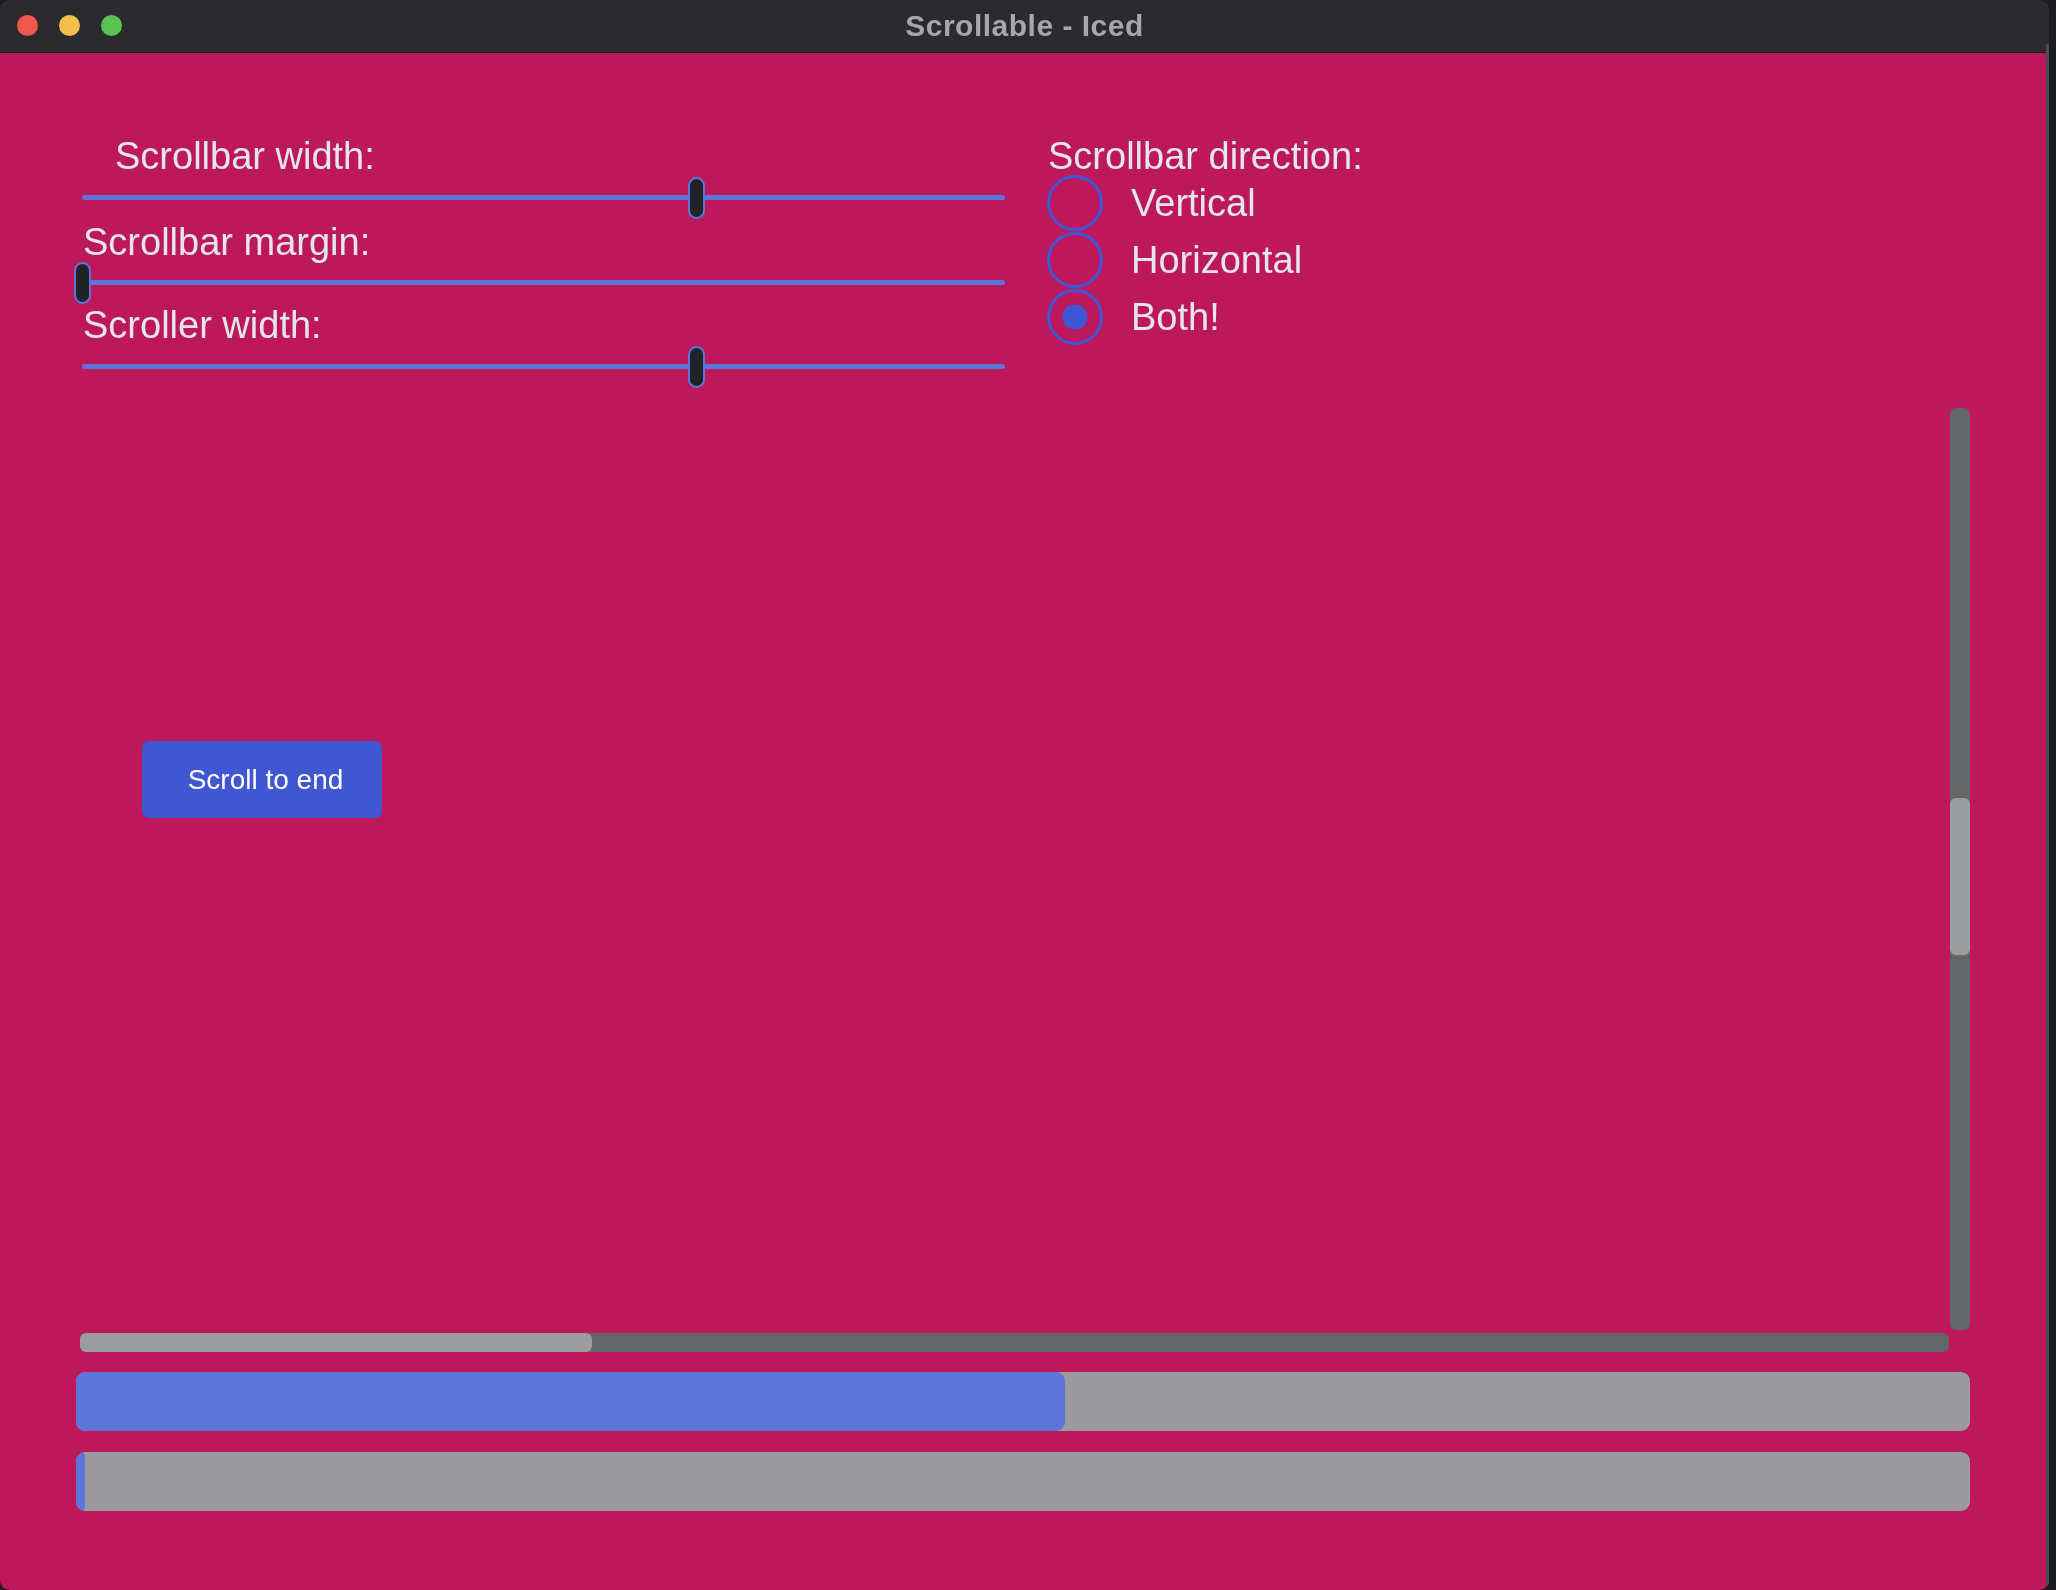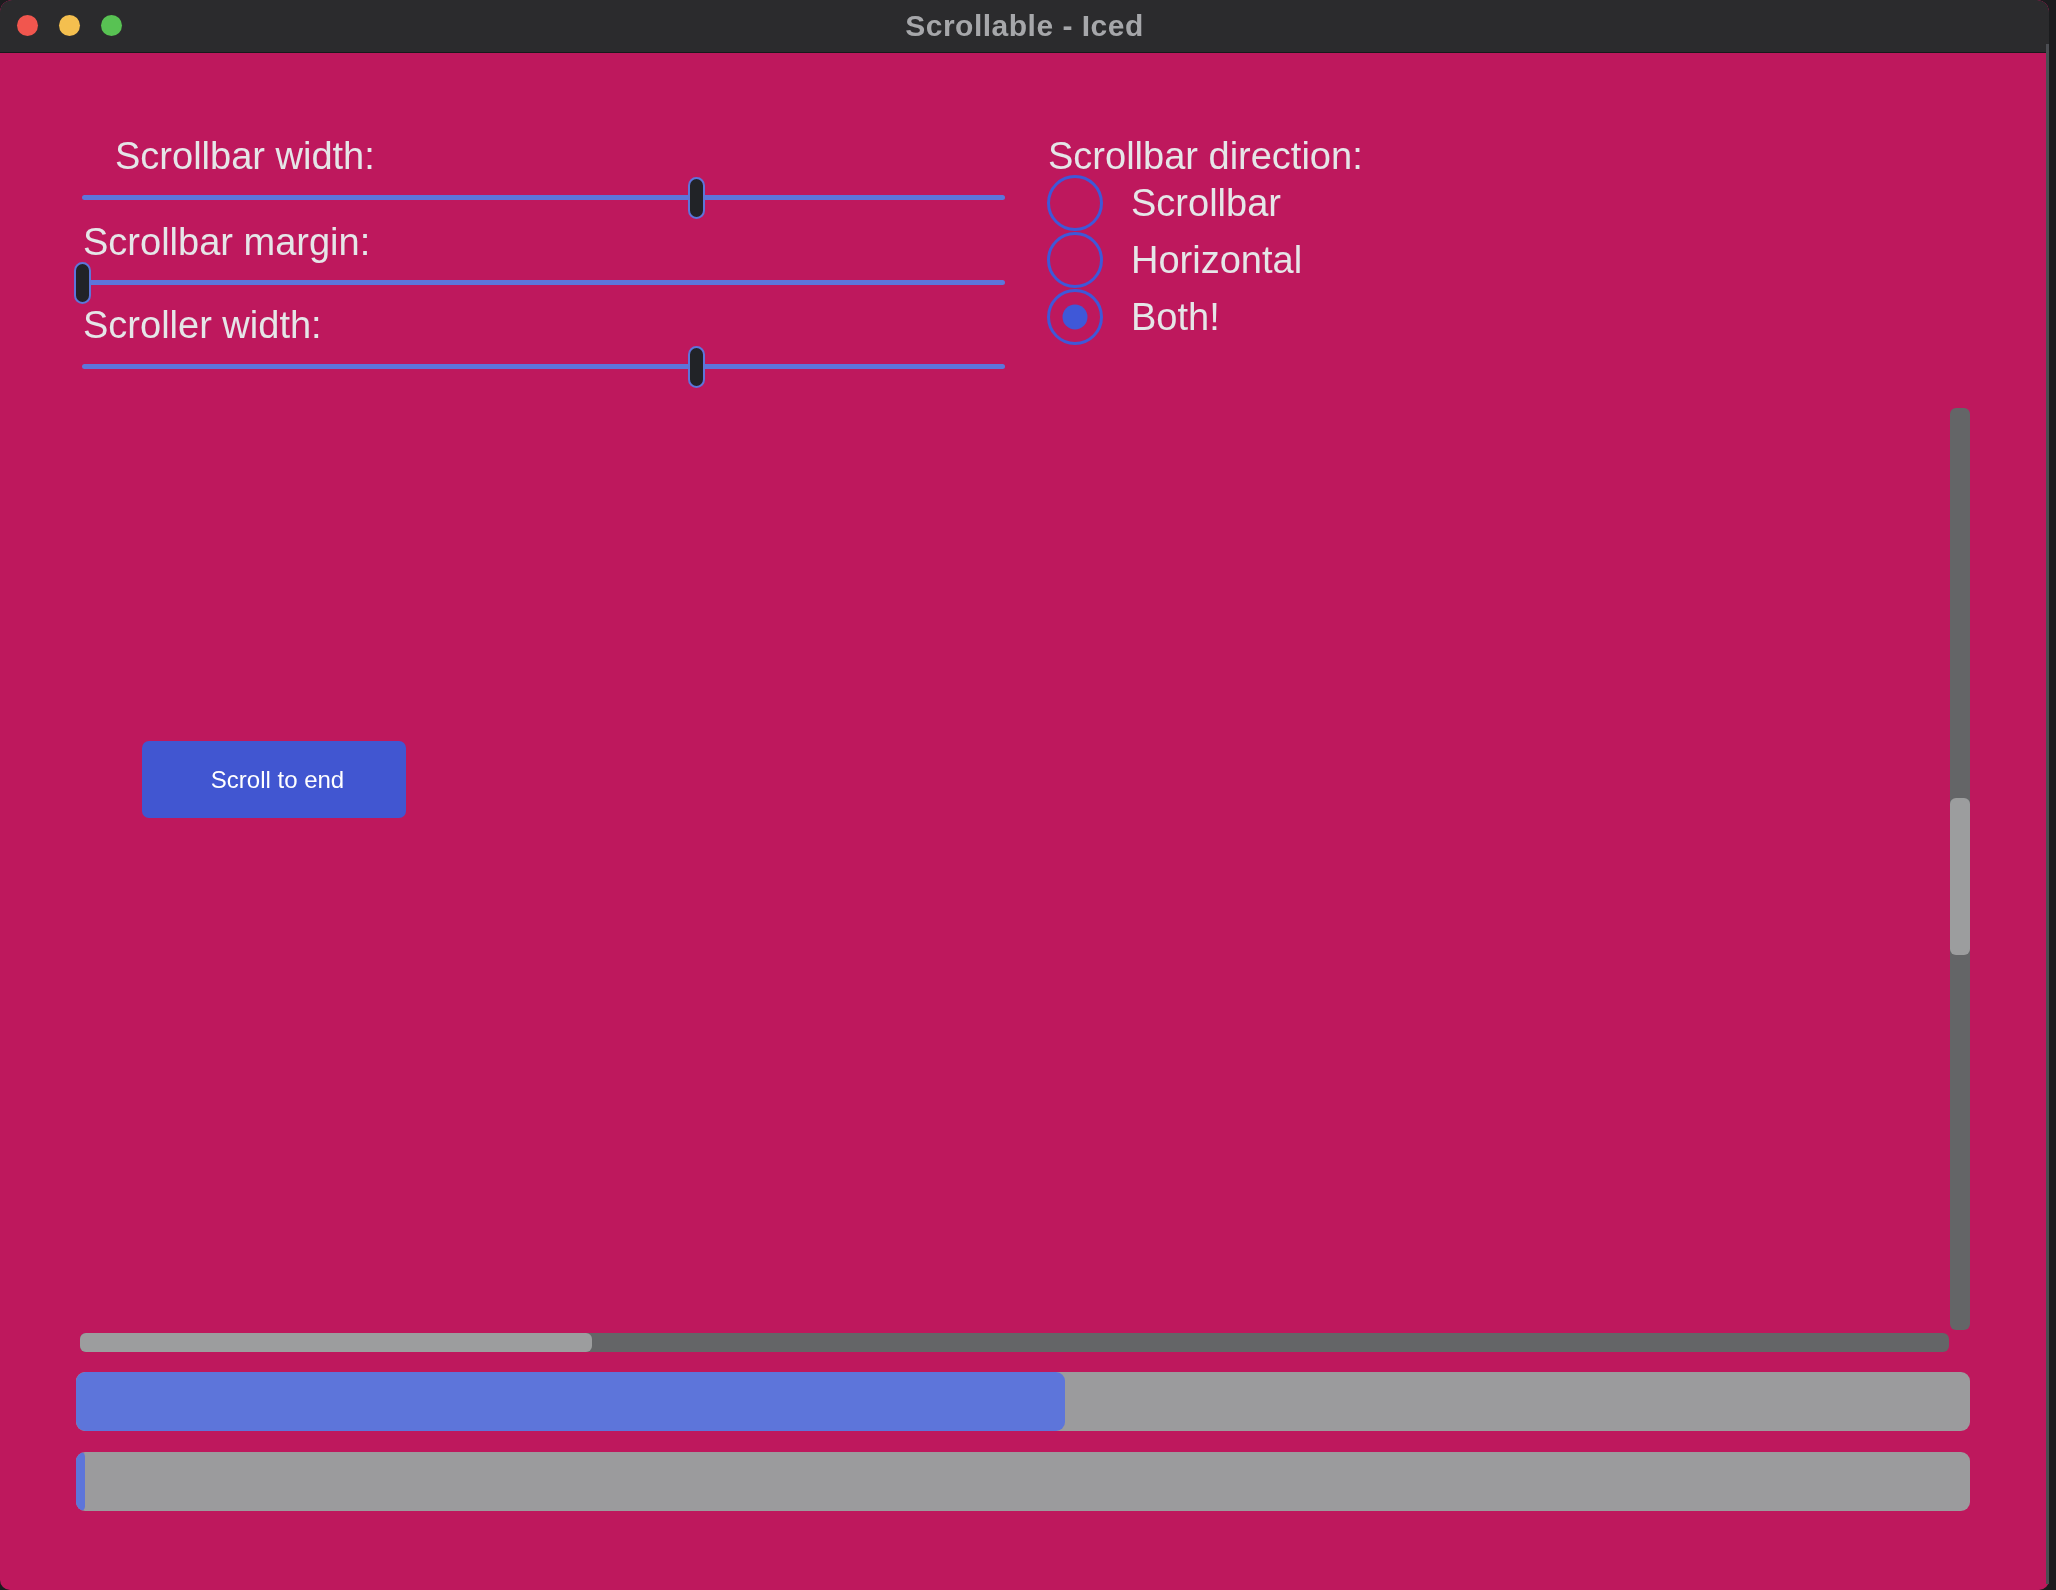--- a/index.html
+++ b/index.html
@@ -54,23 +54,23 @@
     border:3px solid var(--radio,#3f58d8);box-sizing:content-box;
     background:transparent;
   }
   .radio-dot{
     position:absolute;left:50%;top:50%;transform:translate(-50%,-50%);
     width:25px;height:25px;border-radius:50%;
     background:var(--radio,#3f58d8);display:none;
   }
   
   .btn{
-    position:absolute;left:142px;top:741px;width:264px;height:77px;
+    position:absolute;left:142px;top:741px;width:240px;height:77px;
     background:var(--button,#4156d1);border:none;border-radius:7px;
-    color:#ffffff;font-size:24px;font-family:"Liberation Sans",sans-serif;
+    color:#ffffff;font-size:28px;font-family:"Liberation Sans",sans-serif;
     display:flex;align-items:center;justify-content:center;cursor:pointer;padding-left:13px;
   }
   .status{
     position:absolute;left:463px;top:781px;transform:translateY(-50%);
     color:#e3e4e6;font-size:38px;white-space:nowrap;
   }
   
   .v-scroll-track{
     position:absolute;left:1950px;top:408px;width:20px;height:922px;
     background:#646567;border-radius:6px;
@@ -124,21 +124,21 @@
     </div>
     <div class="slider-track" id="slider-2" style="top:364px;">
       <div class="slider-handle" style="left: calc(66.6% - 8.5px);"></div>
     </div>
 
     <div class="lbl" style="left:1048px;top:156px;text-align:right;">Scrollbar direction:</div>
 
     <div class="radio-circle" id="radio-0" style="top:175px;">
       
     </div>
-    <div class="lbl" style="left:1131px;top:203px;">Scrollbar</div>
+    <div class="lbl" style="left:1131px;top:203px;">Vertical</div>
 
     <div class="radio-circle" id="radio-1" style="top:232px;">
       
     </div>
     <div class="lbl" style="left:1131px;top:260px;">Horizontal</div>
 
     <div class="radio-circle" id="radio-2" style="top:289px;">
       <span class="radio-dot" style="display: block;"></span>
     </div>
     <div class="lbl" style="left:1131px;top:317px;">Both!</div>

